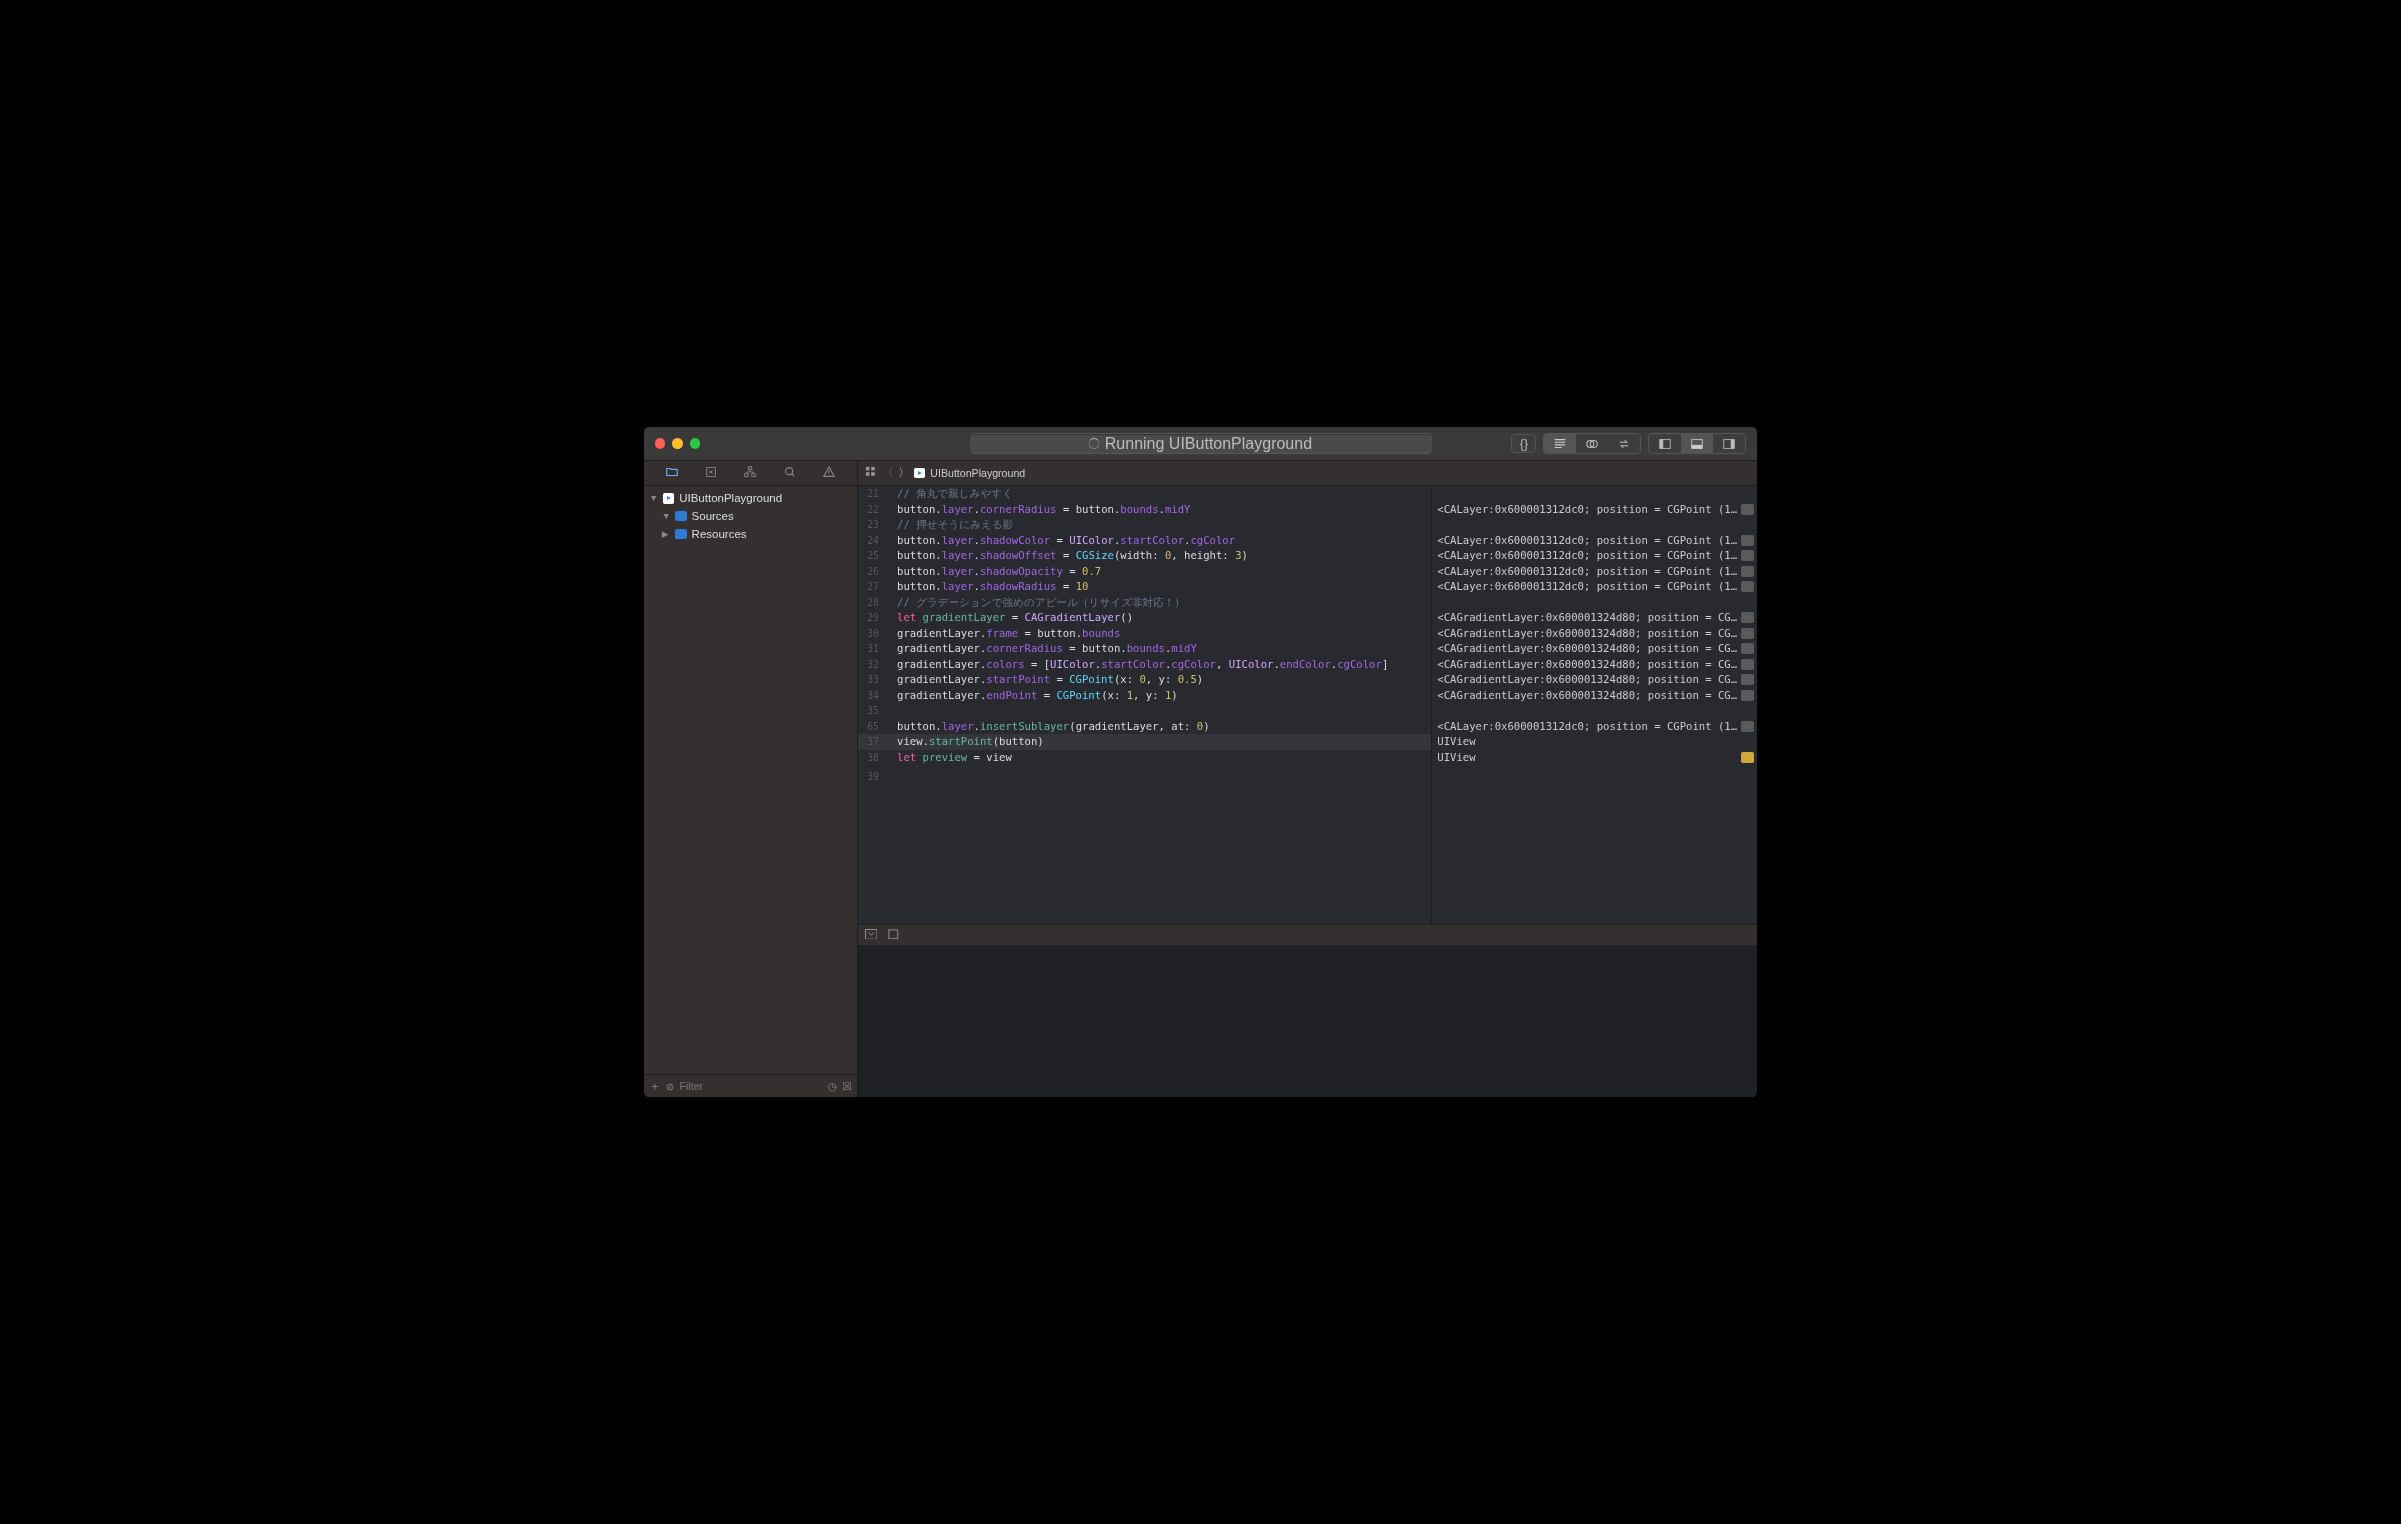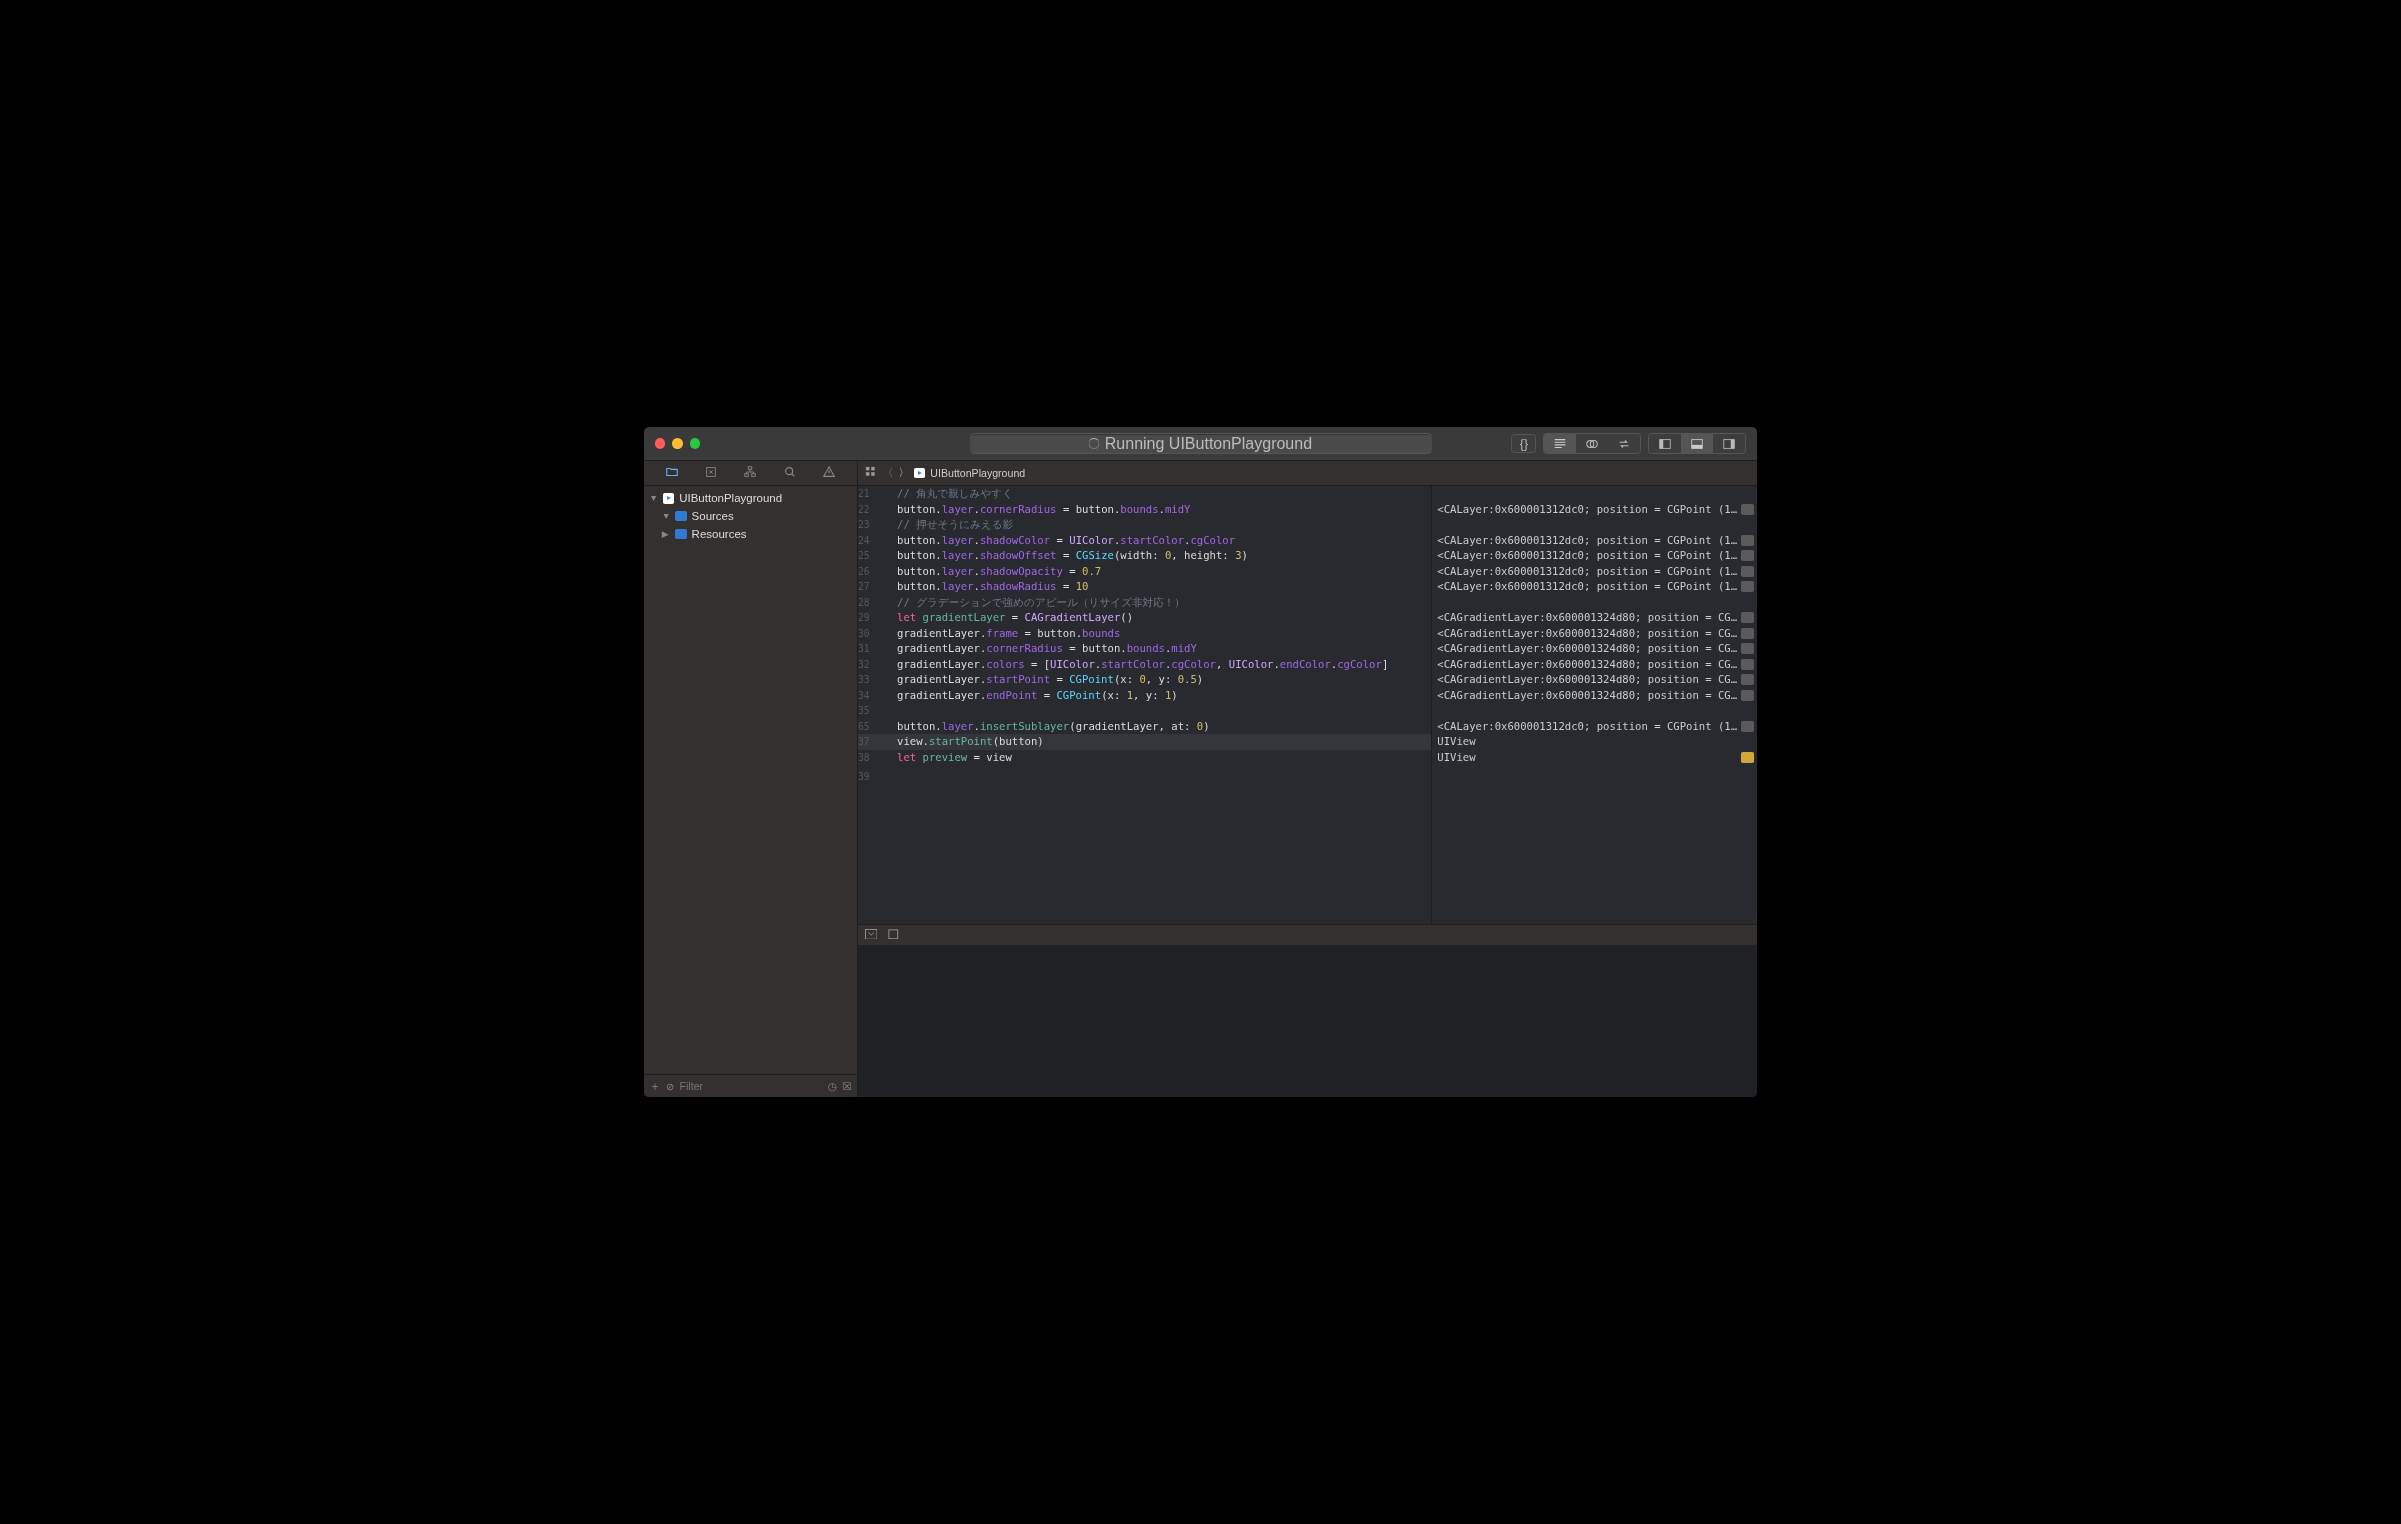--- a/index.html
+++ b/index.html
@@ -175,21 +175,21 @@
   .code {
     font-family: "SF Mono", Menlo, Consolas, monospace;
     font-size: 10.6px;
     line-height: 15.5px;
     padding-bottom:3.5px;
   }
   .line { display:flex; }
   .line.hl { background:#35363c; }
   .gutter {
     width: 39px;
-    text-align: left;
+    text-align: center;
     padding-right: 8.9px;
     color: #55565a;
     user-select:none;
     flex-shrink:0;
     font-size:9.7px;
   }
   .src { white-space: pre; }
   
   .kw { color:#fc5fa3; }       
   .id { color:#67b7a4; }       

